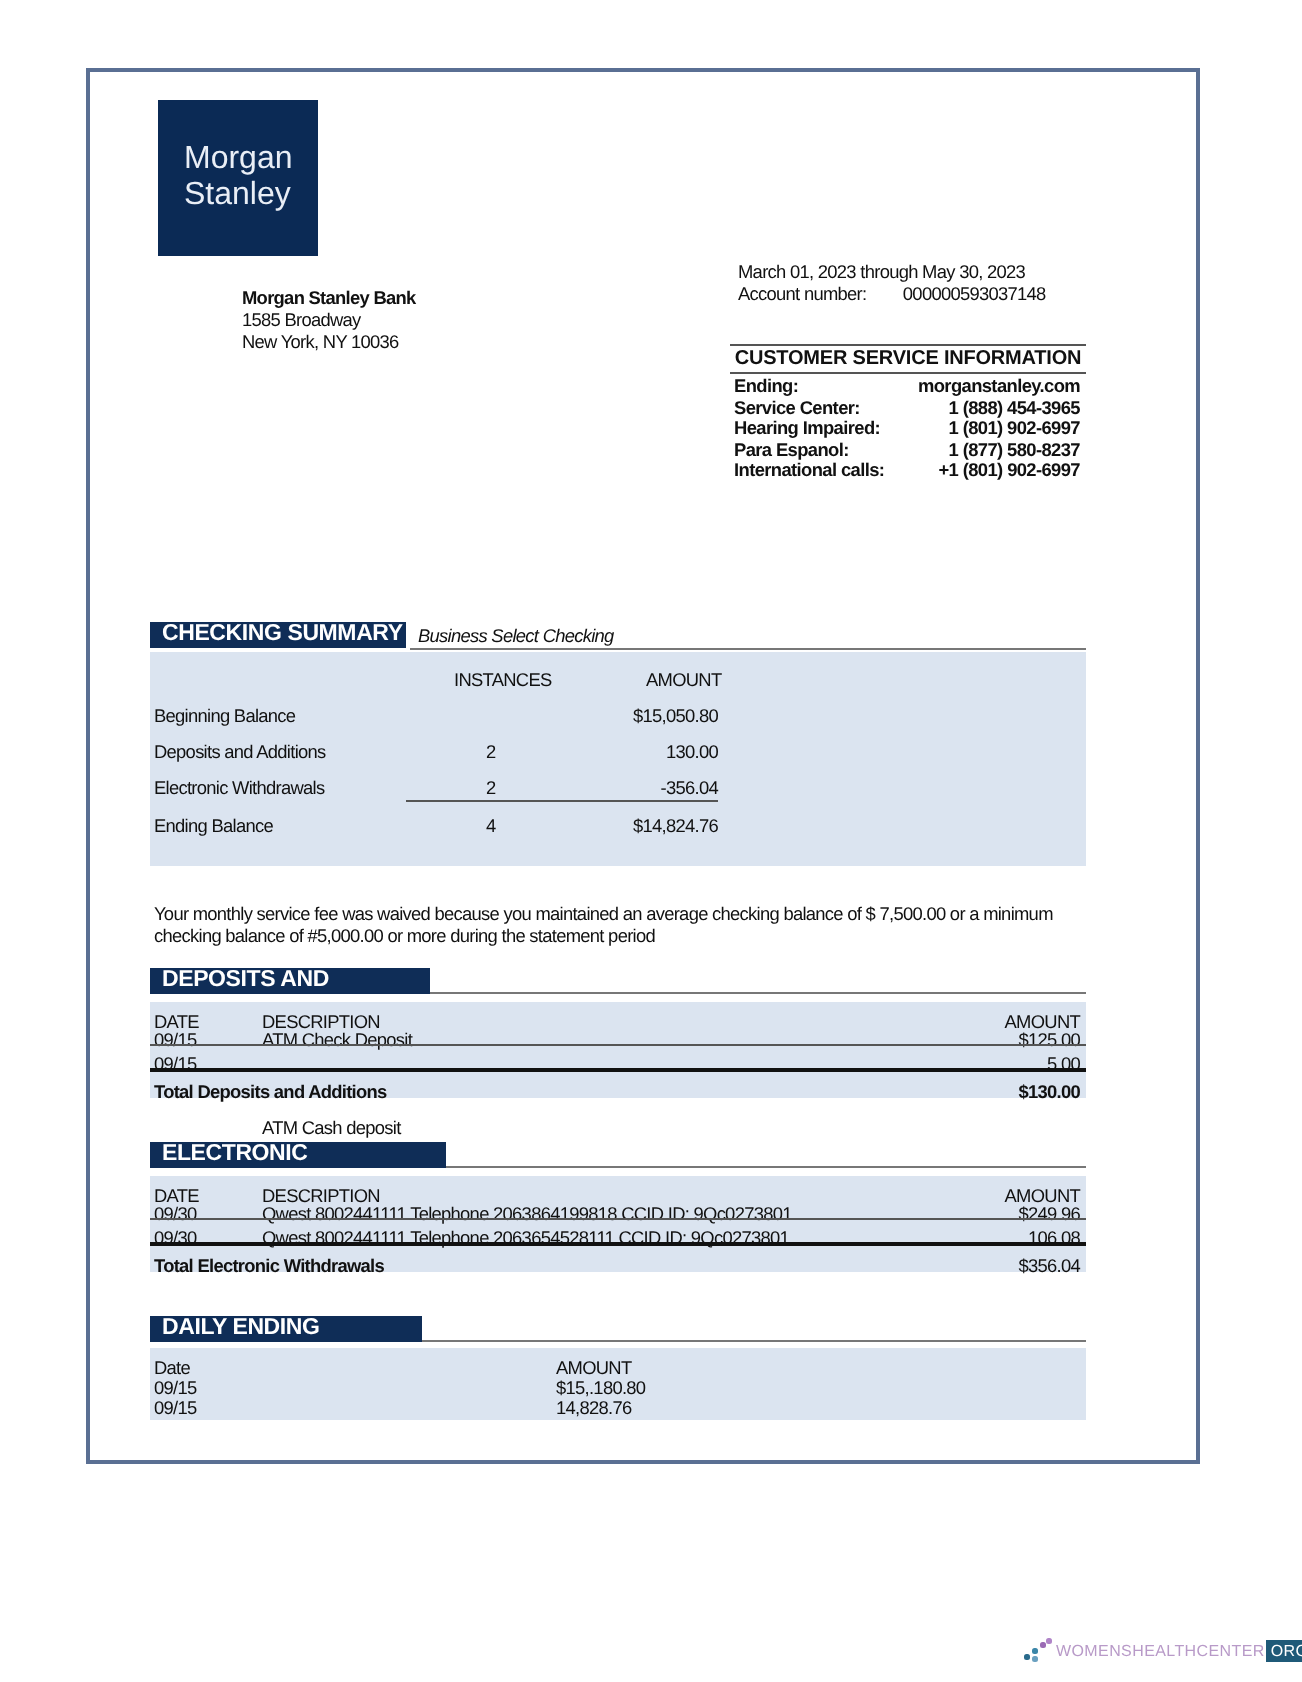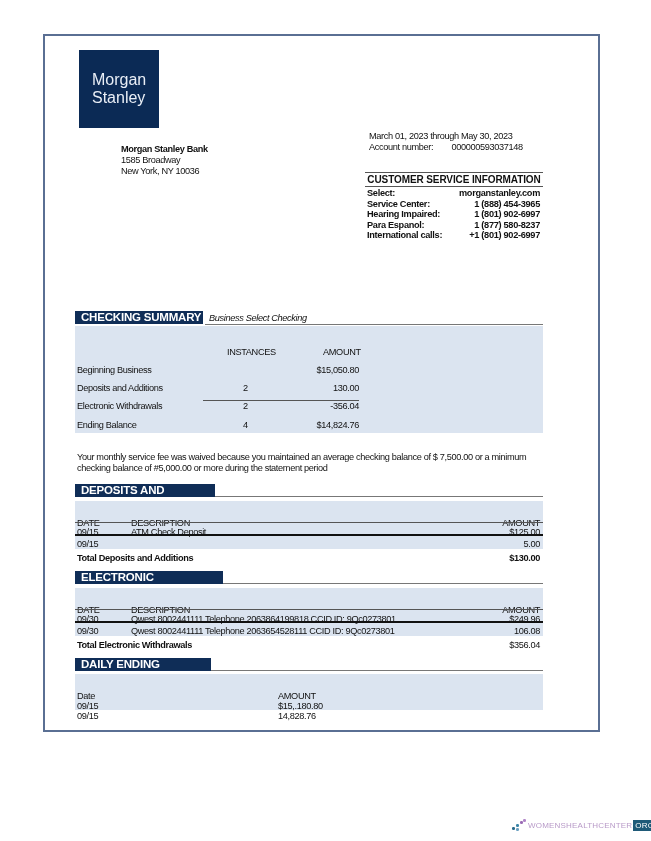--- a/index.html
+++ b/index.html
@@ -8,21 +8,21 @@
   .abs { position:absolute; }
   .logo { left:34px; top:14px; width:80px; height:78px; background:#0b2a55; color:#e9eef6; font-size:16px; line-height:18px; display:flex; flex-direction:column; justify-content:center; padding-left:13px; box-sizing:border-box; }
   .cond { font-family:"Liberation Sans", sans-serif; letter-spacing:-0.35px; font-size:9.2px; line-height:11px; }
   .bold { font-weight:bold; }
   .sec-head { position:absolute; height:13px; background:#0f2d57; color:#fff; font-weight:bold; font-size:11.5px; line-height:13px; padding-left:6px; box-sizing:border-box; letter-spacing:-0.2px; }
   .sec-rule { position:absolute; height:0; border-top:1.5px solid #777; }
   .band { position:absolute; background:#dbe4f0; }
   .csi-head { font-weight:bold; font-size:10px; letter-spacing:-0.1px; }
   .csi-row { display:flex; justify-content:space-between; font-weight:bold; font-size:9.2px; line-height:10.6px; letter-spacing:-0.3px; }
   .tbl-row { position:absolute; left:0; right:0; height:11px; font-size:9.2px; line-height:11px; letter-spacing:-0.35px; }
-  .tbl-row span { position:absolute; top:16px; }
+  .tbl-row span { position:absolute; top:4px; }
   .thin-line { position:absolute; left:0; right:0; border-top:1px solid #555; }
   .thick-line { position:absolute; left:0; right:0; border-top:2.5px solid #111; }
   .watermark { position:absolute; left:512px; top:818px; height:14px; display:flex; align-items:center; font-size:8px; color:#b89ac8; letter-spacing:0.2px; }
   .wm-org { background:#1f5a78; color:#fff; font-size:8px; padding:0 2px; margin-left:1px; line-height:11px; }
   .dots { position:relative; width:14px; height:12px; margin-right:2px; }
   .dots i { position:absolute; width:2.5px; height:2.5px; border-radius:50%; }
 </style>
 </head>
 <body>
 
@@ -44,21 +44,21 @@
     <div>
       <span>Account number:</span>
       <span style="margin-left:16px;">000000593037148</span>
     </div>
   </div>
 
   <div class="abs" style="left:320px; top:136px; width:178px;">
     <div style="border-top:1.5px solid #555; border-bottom:1.5px solid #555; text-align:center; padding:1px 0 0 0; height:12px; line-height:12px;" class="csi-head">CUSTOMER SERVICE INFORMATION</div>
     <div style="padding:1px 3px 0 2px;">
       <div class="csi-row">
-        <span>Select:</span>
+        <span>Ending:</span>
         <span>morganstanley.com</span>
       </div>
       <div class="csi-row">
         <span>Service Center:</span>
         <span>1 (888) 454-3965</span>
       </div>
       <div class="csi-row">
         <span>Hearing Impaired:</span>
         <span>1 (801) 902-6997</span>
       </div>
@@ -76,21 +76,21 @@
 
   <div class="sec-head" style="left:30px; top:275px; width:128px;">CHECKING SUMMARY</div>
   <div class="abs cond" style="left:164px; top:277px;font-style:italic;">Business Select Checking</div>
   <div class="sec-rule" style="left:160px; top:288px; width:338px;"></div>
   <div class="band" style="left:30px; top:290px; width:468px; height:107px;">
     <div class="tbl-row" style="top:5px;">
       <span style="left:152px;">INSTANCES</span>
       <span style="left:248px;">AMOUNT</span>
     </div>
     <div class="tbl-row" style="top:23px;">
-      <span style="left:2px;">Beginning Business</span>
+      <span style="left:2px;">Beginning Balance</span>
       <span style="left:168px;"></span>
       <span style="right:184px;">$15,050.80</span>
     </div>
     <div class="tbl-row" style="top:41px;">
       <span style="left:2px;">Deposits and Additions</span>
       <span style="left:168px;">2</span>
       <span style="right:184px;">130.00</span>
     </div>
     <div class="tbl-row" style="top:59px;">
       <span style="left:2px;">Electronic Withdrawals</span>

